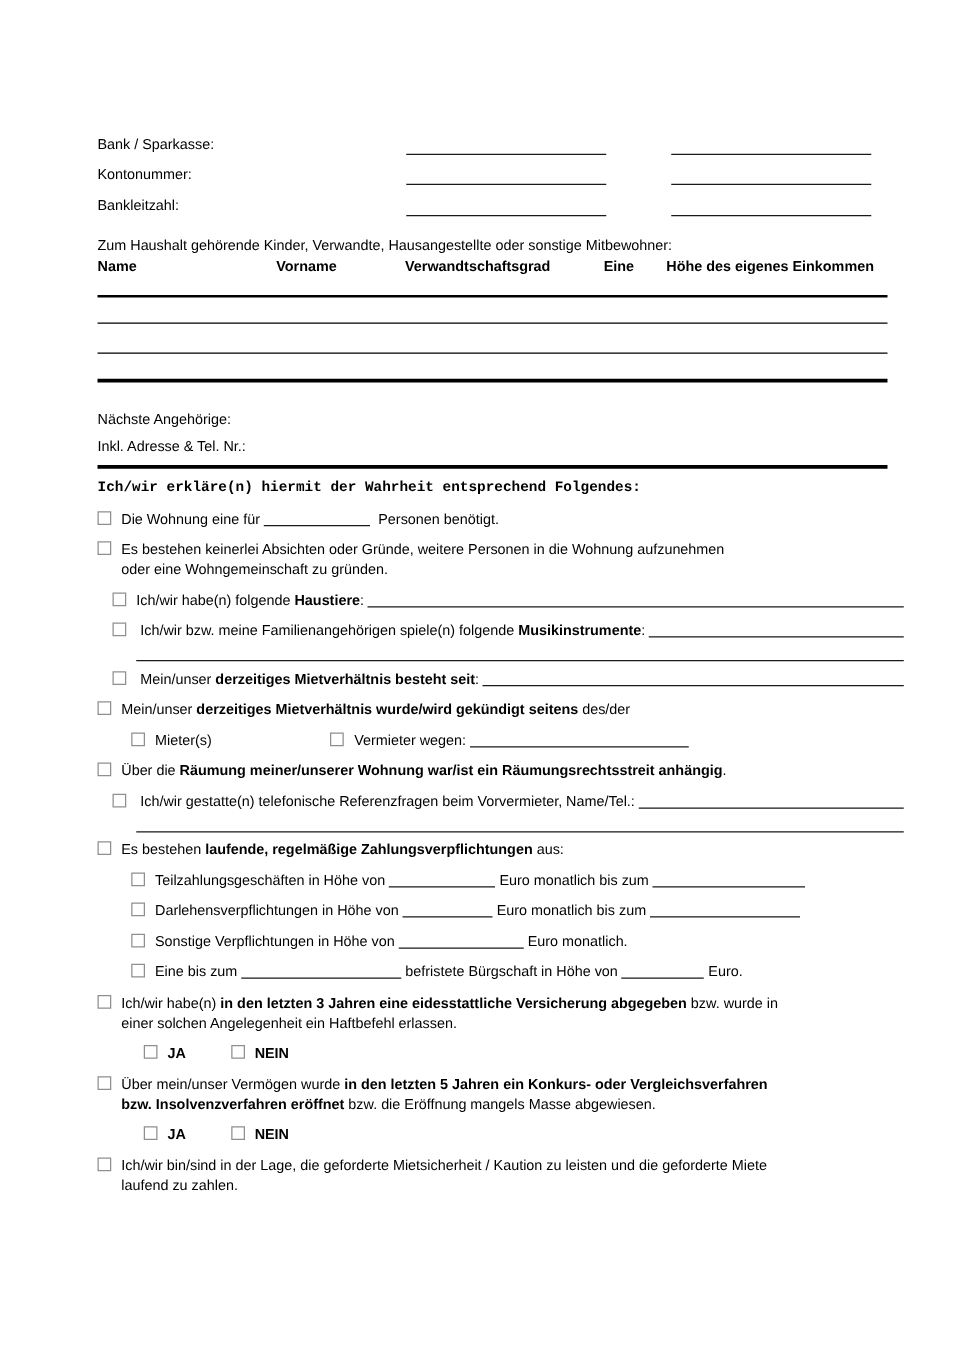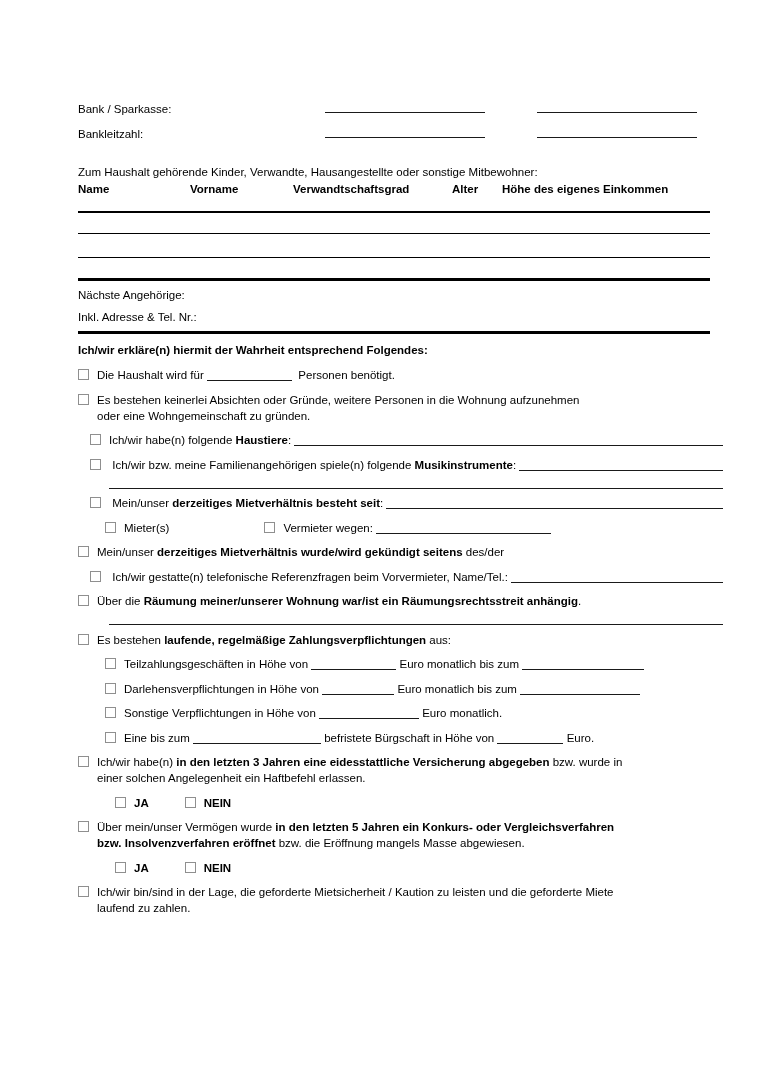--- a/index.html
+++ b/index.html
@@ -1,45 +1,45 @@
 <!DOCTYPE html>
 <html><head>
 <meta charset="utf-8">
 <style>
   html,body{margin:0;padding:0;background:#fff;}
   body{width:764px;height:1080px;overflow:hidden;font-family:"Liberation Sans","DejaVu Sans",sans-serif;color:#000;}
   .page{box-sizing:border-box;width:764px;height:1080px;background:#fff;padding:97px 54px 0 78px;font-size:11.5px;}
 
   
   .bank-section{margin-bottom:18px;}
-  .bank-row{display:flex;align-items:center;height:24.5px;}
+  .bank-row{display:flex;align-items:flex-end;height:24.5px;}
   .bank-label{width:247px;flex:0 0 247px;}
   .blank{display:inline-block;height:3px;border-bottom:1px solid #1a1a1a;transform:translateY(2px);}
   .w160{width:160px;flex:0 0 160px;}
   .gap52{width:52px;flex:0 0 52px;}
 
   
   .intro{line-height:17px;}
   .thead{display:flex;font-weight:bold;line-height:16px;border-bottom:2px solid #000;padding-bottom:14px;}
   .col-name{width:112px;flex:0 0 112px;}
-  .col-vorname{width:103px;flex:0 0 103px;}
+  .col-vorname{width:103px;flex:0 0 103px;margin-left:31px;}
   .col-verw{width:159px;flex:0 0 159px;}
   .col-alter{width:50px;flex:0 0 50px;}
   .col-einkommen{flex:1 1 auto;}
   .trow-a{height:20px;border-bottom:1px solid #000;}
   .trow-b{height:23px;border-bottom:1px solid #000;}
   .trow-c{height:20px;border-bottom:3px solid #000;}
 
   
-  .nok1{margin-top:6px;line-height:16px;}
+  .nok1{margin-top:22px;line-height:16px;}
   .nok2{margin-top:6px;line-height:16px;}
   .nok-rule{margin-top:6px;border-bottom:3px solid #000;}
 
   
-  .heading{font-weight:bold;margin:8px 0 9px 0;line-height:16px;}
+  .heading{font-weight:bold;margin:8px 0 9px 0;line-height:16px;font-family:Liberation Mono, monospace;}
   .item{line-height:16px;margin-bottom:8.5px;width:633px;padding-left:12px;}
   .item.block{padding-left:19px;text-indent:-19px;}
   .item.flexrow{display:flex;align-items:baseline;}
   .item.ind1{margin-left:27px;width:606px;}
   .item.ind2{margin-left:37px;width:596px;font-weight:bold;}
   .item.spaced{margin-top:10px;}
   .cb{display:inline-block;width:9px;height:9px;border:1px solid #8f8f8f;background:#fff;margin-right:8px;transform:translateY(1px);flex:0 0 auto;}
   .tx{white-space:pre-wrap;}
   .bold{font-weight:bold;}
   .fill{flex:1 1 auto;}
@@ -51,46 +51,52 @@
 <div class="page">
 
   <div class="bank-section">
     <div class="bank-row">
       <span class="bank-label">Bank / Sparkasse:</span>
       <span class="blank w160"></span>
       <span class="gapseg gap52"></span>
       <span class="blank w160"></span>
     </div>
     <div class="bank-row">
+      <span class="bank-label">Kontonummer:</span>
+      <span class="blank w160"></span>
+      <span class="gapseg gap52"></span>
+      <span class="blank w160"></span>
+    </div>
+    <div class="bank-row">
       <span class="bank-label">Bankleitzahl:</span>
       <span class="blank w160"></span>
       <span class="gapseg gap52"></span>
       <span class="blank w160"></span>
     </div>
   </div>
 
   <div class="intro">Zum Haushalt gehörende Kinder, Verwandte, Hausangestellte oder sonstige Mitbewohner:</div>
   <div class="thead">
     <span class="col-name">Name</span>
     <span class="col-vorname">Vorname</span>
     <span class="col-verw">Verwandtschaftsgrad</span>
-    <span class="col-alter">Alter</span>
+    <span class="col-alter">Eine</span>
     <span class="col-einkommen">Höhe des eigenes Einkommen</span>
   </div>
   <div class="trow-a"></div>
   <div class="trow-b"></div>
   <div class="trow-c"></div>
 
   <div class="nok1">Nächste Angehörige:</div>
   <div class="nok2">Inkl. Adresse &amp; Tel. Nr.:</div>
   <div class="nok-rule"></div>
 
   <div class="heading">Ich/wir erkläre(n) hiermit der Wahrheit entsprechend Folgendes:</div>
   <div>
-      <div class="item block ind0"><span class="cb"></span><span class="tx">Die Haushalt wird für </span><span class="blank" style="width: 85px;"></span><span class="tx">  Personen benötigt.</span></div>
+      <div class="item block ind0"><span class="cb"></span><span class="tx">Die Wohnung eine für </span><span class="blank" style="width: 85px;"></span><span class="tx">  Personen benötigt.</span></div>
       <div class="item block ind0"><span class="cb"></span><span class="tx">Es bestehen keinerlei Absichten oder Gründe, weitere Personen in die Wohnung aufzunehmen</span><br><span class="tx">oder eine Wohngemeinschaft zu gründen.</span></div>
       <div class="item flexrow ind0">
         <span class="cb"></span>
         <span class="tx">Ich/wir habe(n) folgende </span>
         <span class="tx bold">Haustiere</span>
         <span class="tx">: </span>
         <span class="blank fill"></span>
       </div>
       <div class="item flexrow ind0">
         <span class="cb"></span>
@@ -103,28 +109,28 @@
         <span class="gapseg" style="width: 19px; flex: 0 0 19px;"></span>
         <span class="blank fill"></span>
       </div>
       <div class="item flexrow ind0">
         <span class="cb"></span>
         <span class="tx"> Mein/unser </span>
         <span class="tx bold">derzeitiges Mietverhältnis besteht seit</span>
         <span class="tx">: </span>
         <span class="blank fill"></span>
       </div>
+      <div class="item block ind0"><span class="cb"></span><span class="tx">Mein/unser </span><span class="tx bold">derzeitiges Mietverhältnis wurde/wird gekündigt seitens</span><span class="tx"> des/der</span></div>
       <div class="item block ind1"><span class="cb"></span><span class="tx">Mieter(s)</span><span class="gapseg" style="width: 95px; flex: 0 0 95px;"></span><span class="cb"></span><span class="tx">Vermieter wegen: </span><span class="blank" style="width: 175px;"></span></div>
-      <div class="item block ind0"><span class="cb"></span><span class="tx">Mein/unser </span><span class="tx bold">derzeitiges Mietverhältnis wurde/wird gekündigt seitens</span><span class="tx"> des/der</span></div>
+      <div class="item block ind0"><span class="cb"></span><span class="tx">Über die </span><span class="tx bold">Räumung meiner/unserer Wohnung war/ist ein Räumungsrechtsstreit anhängig</span><span class="tx">.</span></div>
       <div class="item flexrow ind0">
         <span class="cb"></span>
         <span class="tx"> Ich/wir gestatte(n) telefonische Referenzfragen beim Vorvermieter, Name/Tel.: </span>
         <span class="blank fill"></span>
       </div>
-      <div class="item block ind0"><span class="cb"></span><span class="tx">Über die </span><span class="tx bold">Räumung meiner/unserer Wohnung war/ist ein Räumungsrechtsstreit anhängig</span><span class="tx">.</span></div>
       <div class="item flexrow ind0 spaced">
         <span class="gapseg" style="width: 19px; flex: 0 0 19px;"></span>
         <span class="blank fill"></span>
       </div>
       <div class="item block ind0"><span class="cb"></span><span class="tx">Es bestehen </span><span class="tx bold">laufende, regelmäßige Zahlungsverpflichtungen</span><span class="tx"> aus:</span></div>
       <div class="item block ind1"><span class="cb"></span><span class="tx">Teilzahlungsgeschäften in Höhe von </span><span class="blank" style="width: 85px;"></span><span class="tx"> Euro monatlich bis zum </span><span class="blank" style="width: 122px;"></span></div>
       <div class="item block ind1"><span class="cb"></span><span class="tx">Darlehensverpflichtungen in Höhe von </span><span class="blank" style="width: 72px;"></span><span class="tx"> Euro monatlich bis zum </span><span class="blank" style="width: 120px;"></span></div>
       <div class="item block ind1"><span class="cb"></span><span class="tx">Sonstige Verpflichtungen in Höhe von </span><span class="blank" style="width: 100px;"></span><span class="tx"> Euro monatlich.</span></div>
       <div class="item block ind1"><span class="cb"></span><span class="tx">Eine bis zum </span><span class="blank" style="width: 128px;"></span><span class="tx"> befristete Bürgschaft in Höhe von </span><span class="blank" style="width: 66px;"></span><span class="tx"> Euro.</span></div>
       <div class="item block ind0"><span class="cb"></span><span class="tx">Ich/wir habe(n) </span><span class="tx bold">in den letzten 3 Jahren eine eidesstattliche Versicherung abgegeben</span><span class="tx"> bzw. wurde in</span><br><span class="tx">einer solchen Angelegenheit ein Haftbefehl erlassen.</span></div>

